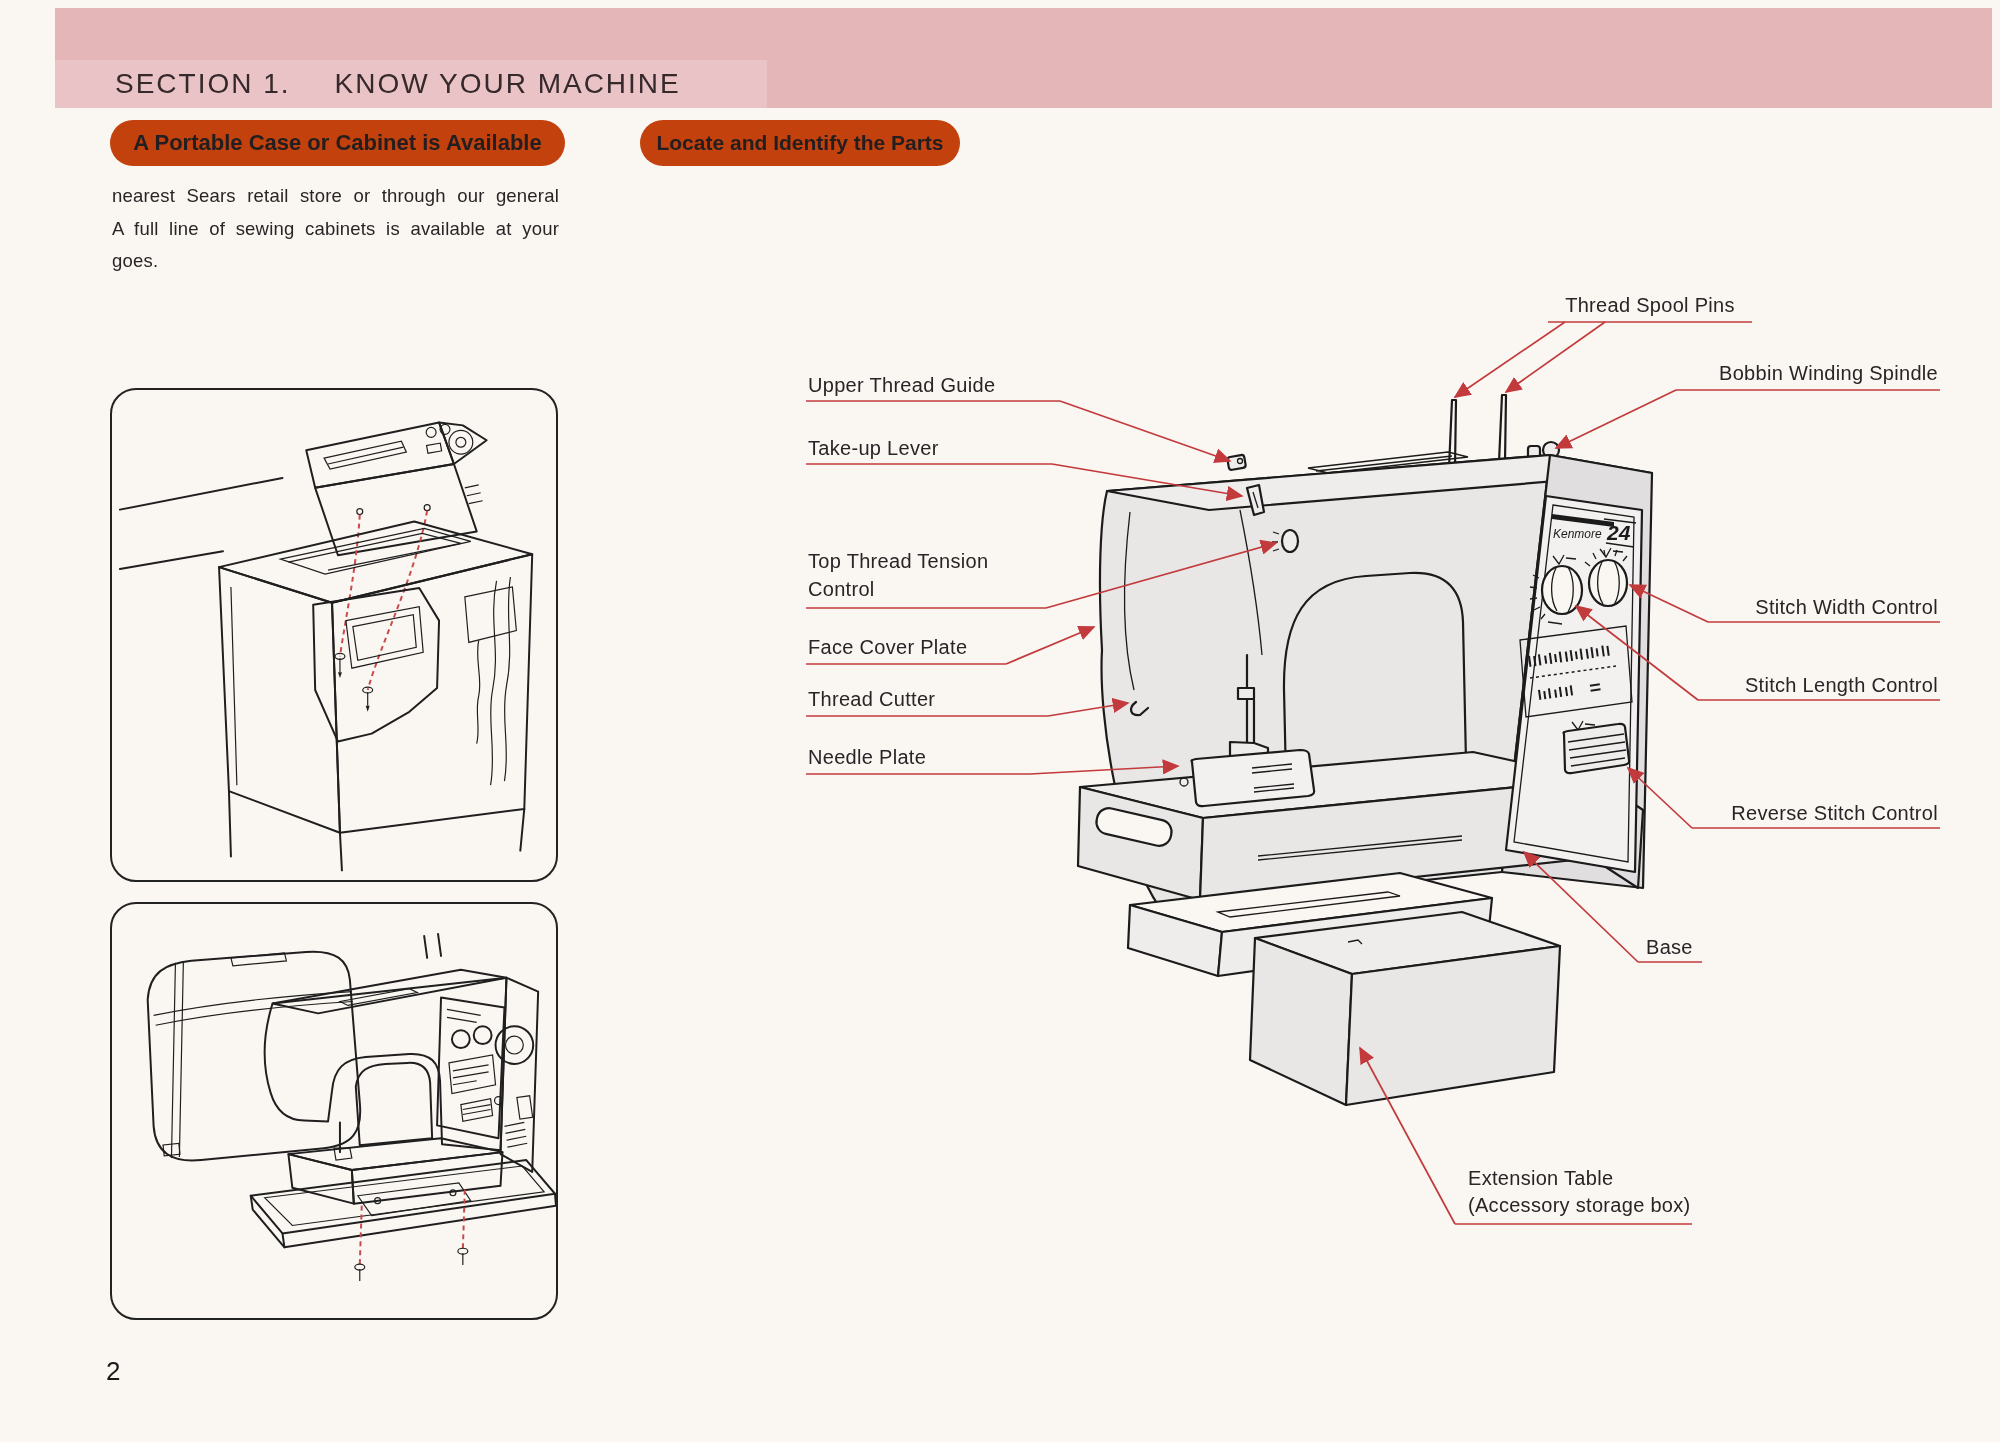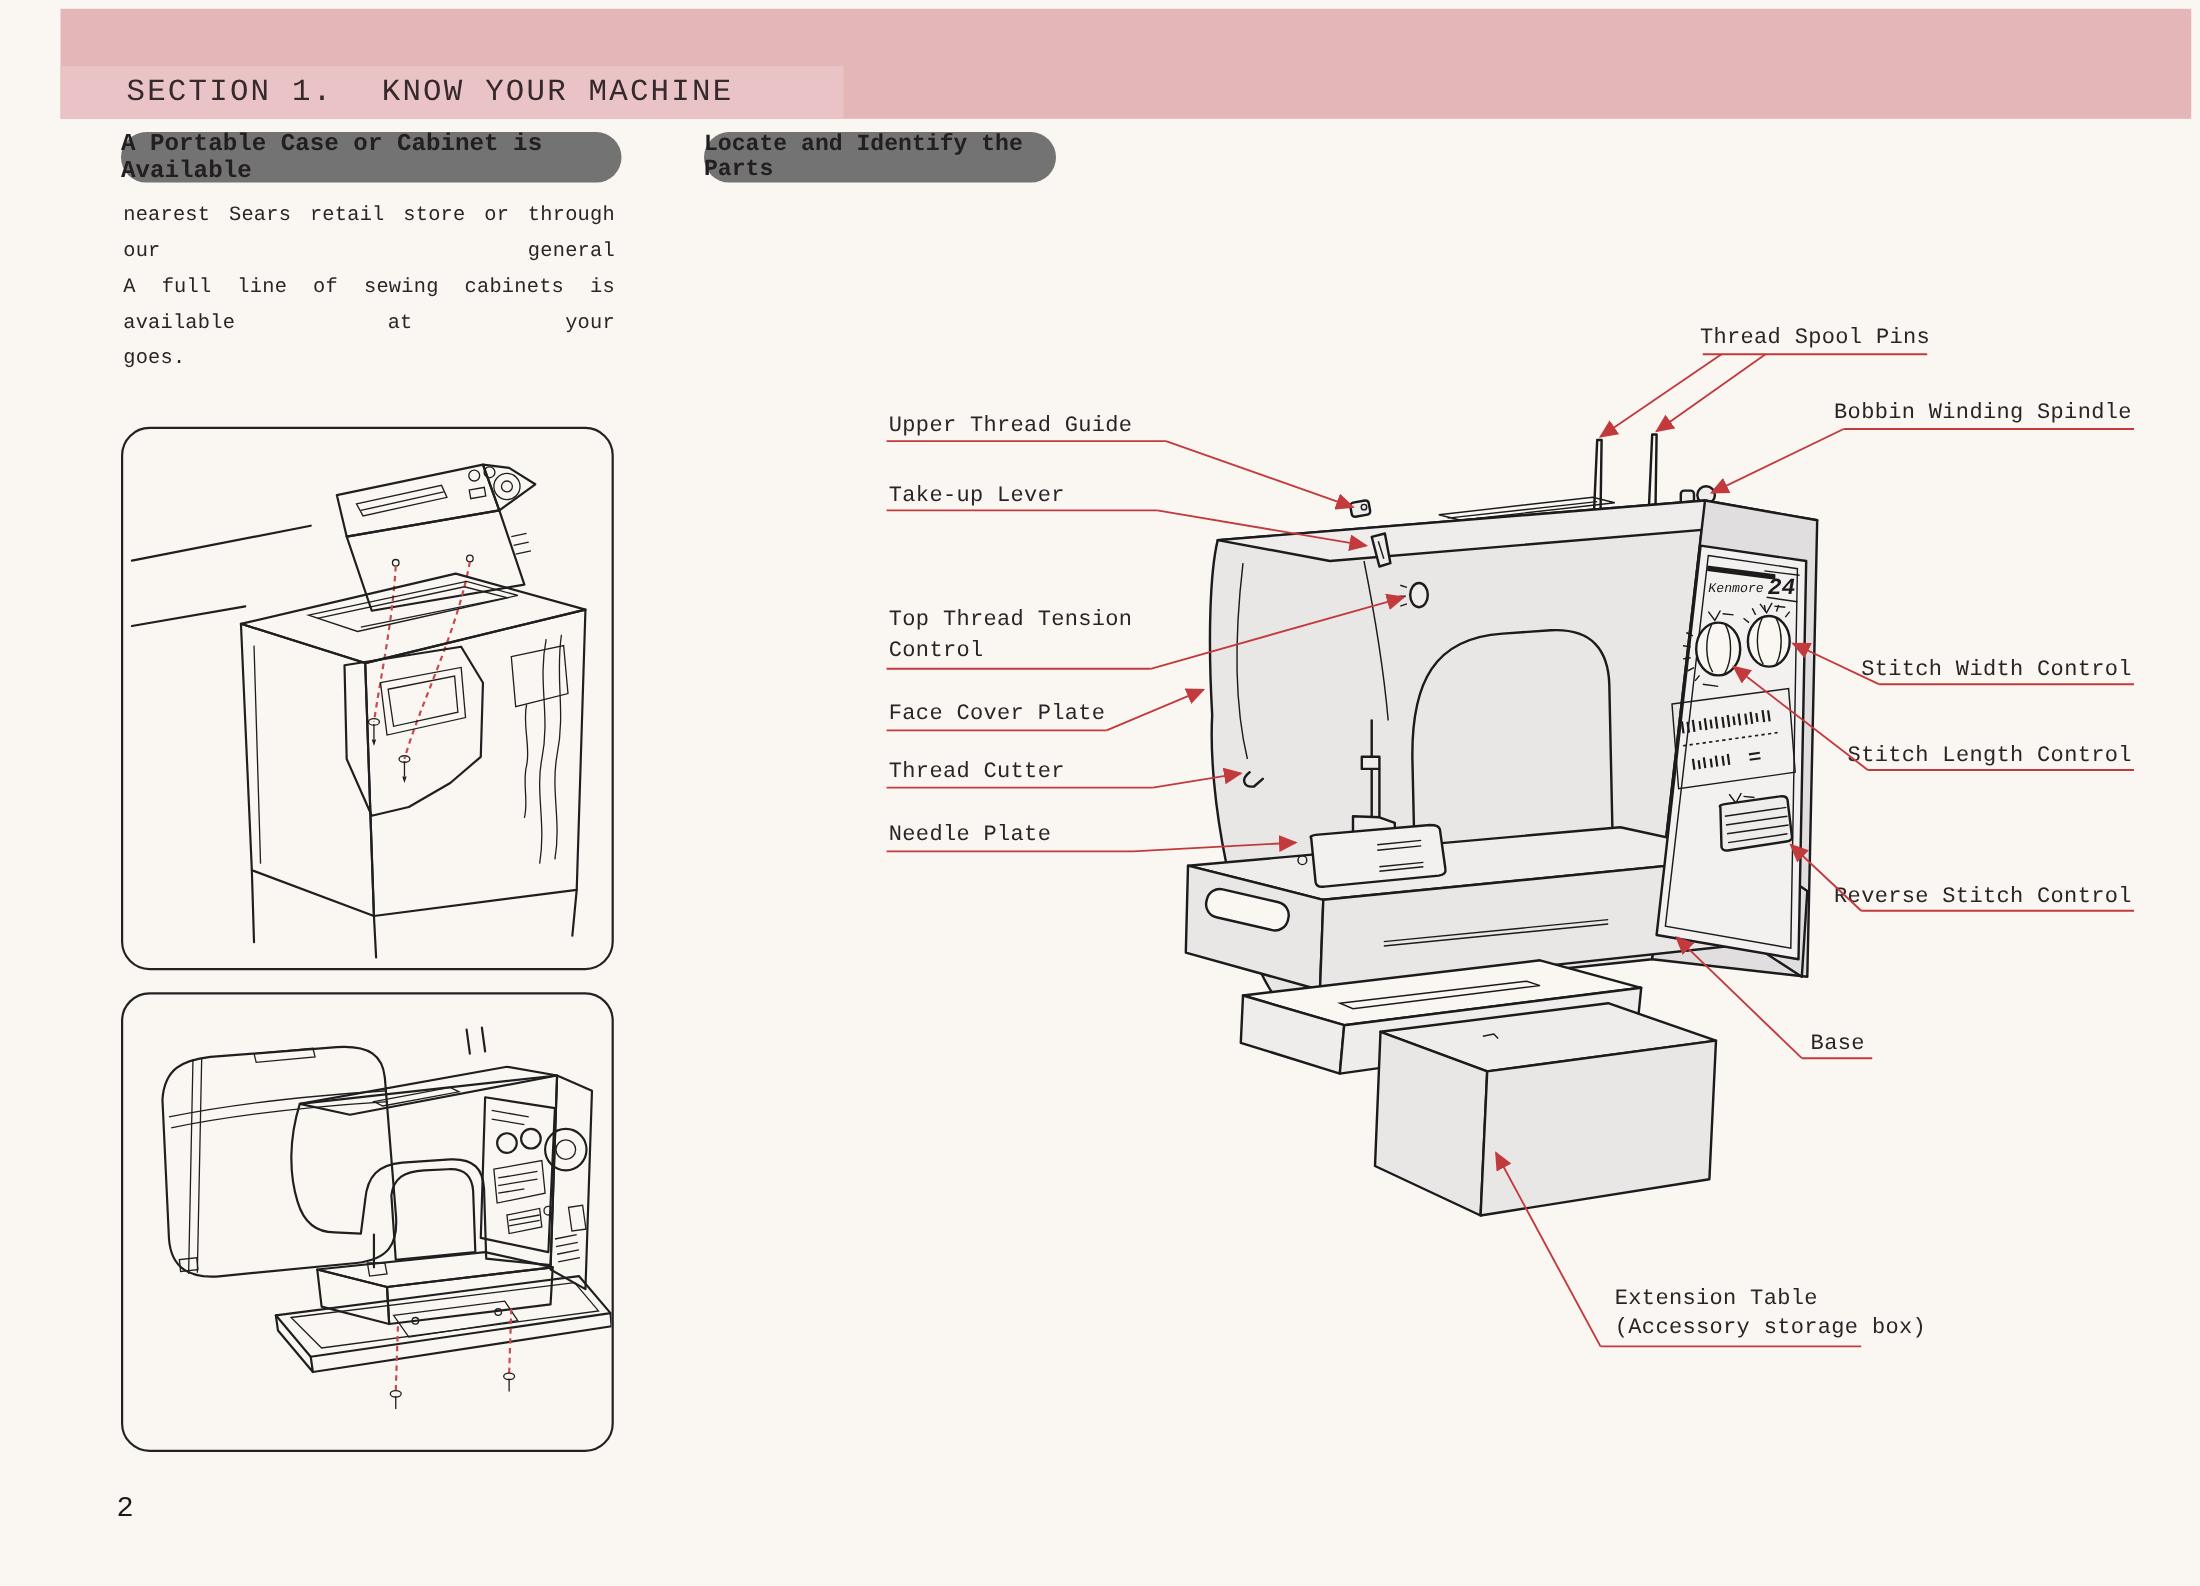--- a/index.html
+++ b/index.html
@@ -1,25 +1,25 @@
 <!DOCTYPE html>
 <html><head>
 <meta charset="utf-8">
 <style>
   html,body{margin:0;padding:0;background:#faf6f2;}
   .page{position:relative;width:2000px;height:1442px;background:#faf6f2;overflow:hidden;
-        font-family:Liberation Mono, monospace;color:#272123;}
+        font-family:Liberation Sans, sans-serif;color:#272123;}
   
   .band{position:absolute;left:55px;top:8px;width:1937px;height:100px;background:#e5b6b8;}
   .band-strip{position:absolute;left:0;top:52px;width:712px;height:48px;background:#e9c3c5;}
   .section-title{position:absolute;left:60px;top:52px;height:48px;display:flex;align-items:center;
         font-size:28px;letter-spacing:2px;color:#35292c;white-space:nowrap;}
   .section-title .gap{display:inline-block;width:44px;}
   
-  .pill{position:absolute;height:46px;background:#737373;border-radius:24px;display:flex;
+  .pill{position:absolute;height:46px;background:#c2410c;border-radius:24px;display:flex;
         align-items:center;justify-content:center;font-weight:bold;color:#231e20;}
   .pill1{left:110px;top:120px;width:455px;font-size:22px;}
   .pill2{left:640px;top:120px;width:320px;font-size:21px;}
   
   .para{position:absolute;left:112px;top:180px;width:447px;font-size:18.5px;line-height:32.5px;
         color:#2a2426;letter-spacing:.2px;word-spacing:1.5px;}
   .para .jl{text-align:justify;text-align-last:justify;}
   
   .illus{position:absolute;left:110px;width:448px;border:2.5px solid #222;border-radius:26px;
         background:#faf6f2;box-sizing:border-box;}

